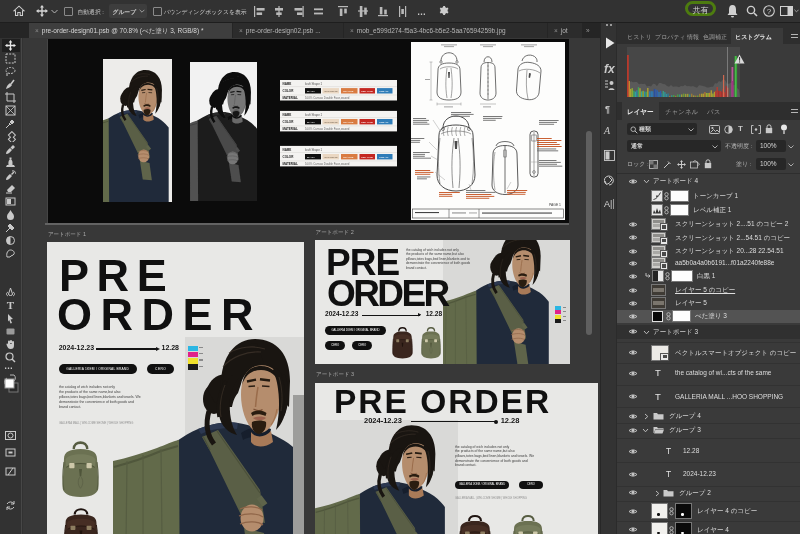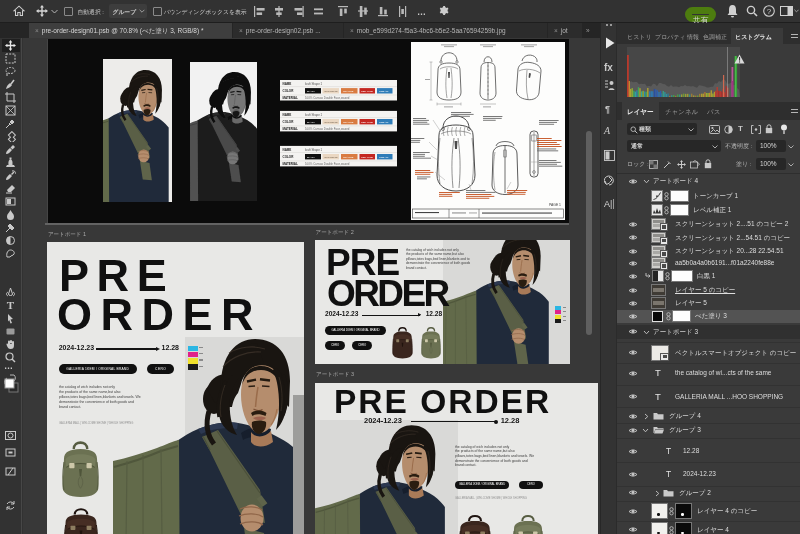--- a/index.html
+++ b/index.html
@@ -74,21 +74,21 @@
           <rect x="130.2" y="3.6" width="2.6" height="4.8"></rect>
         <rect x="145" y="0" width="1.2" height="11"></rect>
           <rect x="151" y="0" width="1.2" height="11"></rect>
           <rect x="147.3" y="3" width="2.6" height="5"></rect>
       </g>
     </svg>
     <div class="abs" style="left:417px;top:7px;color:#c9c9c9;font-size:9px;font-weight:bold">…</div>
     <svg class="abs" style="left:438px;top:5px" width="11" height="11" viewBox="0 0 24 24">
         <path fill="#cccccc" d="M12 8a4 4 0 100 8 4 4 0 000-8zm9 4c0-.6-.05-1.1-.14-1.6l2.1-1.6-2-3.5-2.5 1a7.7 7.7 0 00-2.7-1.6l-.4-2.7h-4l-.4 2.7c-1 .3-1.9.9-2.7 1.6l-2.5-1-2 3.5 2.1 1.6c-.1.5-.14 1-.14 1.6s.05 1.1.14 1.6l-2.1 1.6 2 3.5 2.5-1c.8.7 1.7 1.3 2.7 1.6l.4 2.7h4l.4-2.7c1-.3 1.9-.9 2.7-1.6l2.5 1 2-3.5-2.1-1.6c.1-.5.14-1 .14-1.6z"></path>
       </svg>
-    <div class="abs" style="left:685px;top:7px;width:31px;height:15px;border:7px solid #4d7c0f;border-radius:8px;color:#d6d6d6;font-size:8px;text-align:center;line-height:14px">共有</div>
+    <div class="abs" style="left:685px;top:1px;width:31px;height:15px;border:3px solid #4d7c0f;border-radius:8px;color:#d6d6d6;font-size:8px;text-align:center;line-height:14px">共有</div>
     <svg class="abs" style="left:727px;top:5px" width="11" height="13" viewBox="0 0 11 13">
         <path d="M5.5 0 C3 0 2 2 2 4.5 L2 8 L0.5 10 H10.5 L9 8 L9 4.5 C9 2 8 0 5.5 0 Z M4 11 a1.5 1.5 0 003 0 Z" fill="#d0d0d0"></path>
       </svg>
     <svg class="abs" style="left:746px;top:5px" width="12" height="12" viewBox="0 0 12 12">
         <circle cx="5" cy="5" r="3.6" fill="none" stroke="#d0d0d0" stroke-width="1.4"></circle>
         <path d="M8 8 L11 11" stroke="#d0d0d0" stroke-width="1.6"></path>
       </svg>
     <svg class="abs" style="left:763px;top:5px" width="12" height="12" viewBox="0 0 12 12">
         <circle cx="6" cy="6" r="5.3" fill="none" stroke="#d0d0d0" stroke-width="1.1"></circle>
         <text x="6" y="8.8" font-size="8" fill="#d0d0d0" text-anchor="middle" font-family="Liberation Sans">?</text>
@@ -574,21 +574,21 @@
         </svg>
       </div>
     <div class="abs" style="left:563px;top:93px;width:6px;height:204px;background:#5f5f5f;border-radius:3px"></div>
   </div>
   <div id="rstrip">
       <div class="abs" style="left:5px;top:1px;width:2px;height:2px;background:#999"></div>
       <div class="abs" style="left:9px;top:1px;width:2px;height:2px;background:#999"></div>
       <svg class="abs" style="left:4px;top:14px" width="10" height="12" viewBox="0 0 10 12">
         <path d="M1 0.5 L9.5 6 L1 11.5 Z" fill="#e8e8e8"></path>
       </svg>
-      <div class="abs" style="left:3px;top:39px;color:#c9c9c9;font-size:10px;font-weight:bold">fx</div>
+      <div class="abs" style="left:3px;top:39px;color:#c9c9c9;font-size:12px;font-style:italic;font-weight:bold">fx</div>
       <svg class="abs" style="left:3px;top:57px" width="11" height="11" viewBox="0 0 11 11">
         <path d="M1 1 H4 M1 4 H4 M1 7 H4" stroke="#c9c9c9" stroke-width="1"></path>
         <circle cx="7.5" cy="3" r="2" fill="#c9c9c9"></circle>
         <path d="M4.5 10 C4.5 7.5 10.5 7.5 10.5 10 Z" fill="#c9c9c9"></path>
       </svg>
       <div class="abs" style="left:4px;top:81px;color:#c9c9c9;font-size:9px;font-weight:bold">¶</div>
       <div class="abs" style="left:3px;top:102px;color:#c9c9c9;font-size:10px;font-style:italic;font-family:'Liberation Serif',serif">A</div>
       <svg class="abs" style="left:3px;top:127px" width="11" height="11" viewBox="0 0 11 11">
         <rect x="0.5" y="0.5" width="10" height="10" fill="none" stroke="#c9c9c9" stroke-width="0.9"></rect>
         <rect x="1.5" y="1.5" width="4" height="8" fill="#c9c9c9"></rect>

